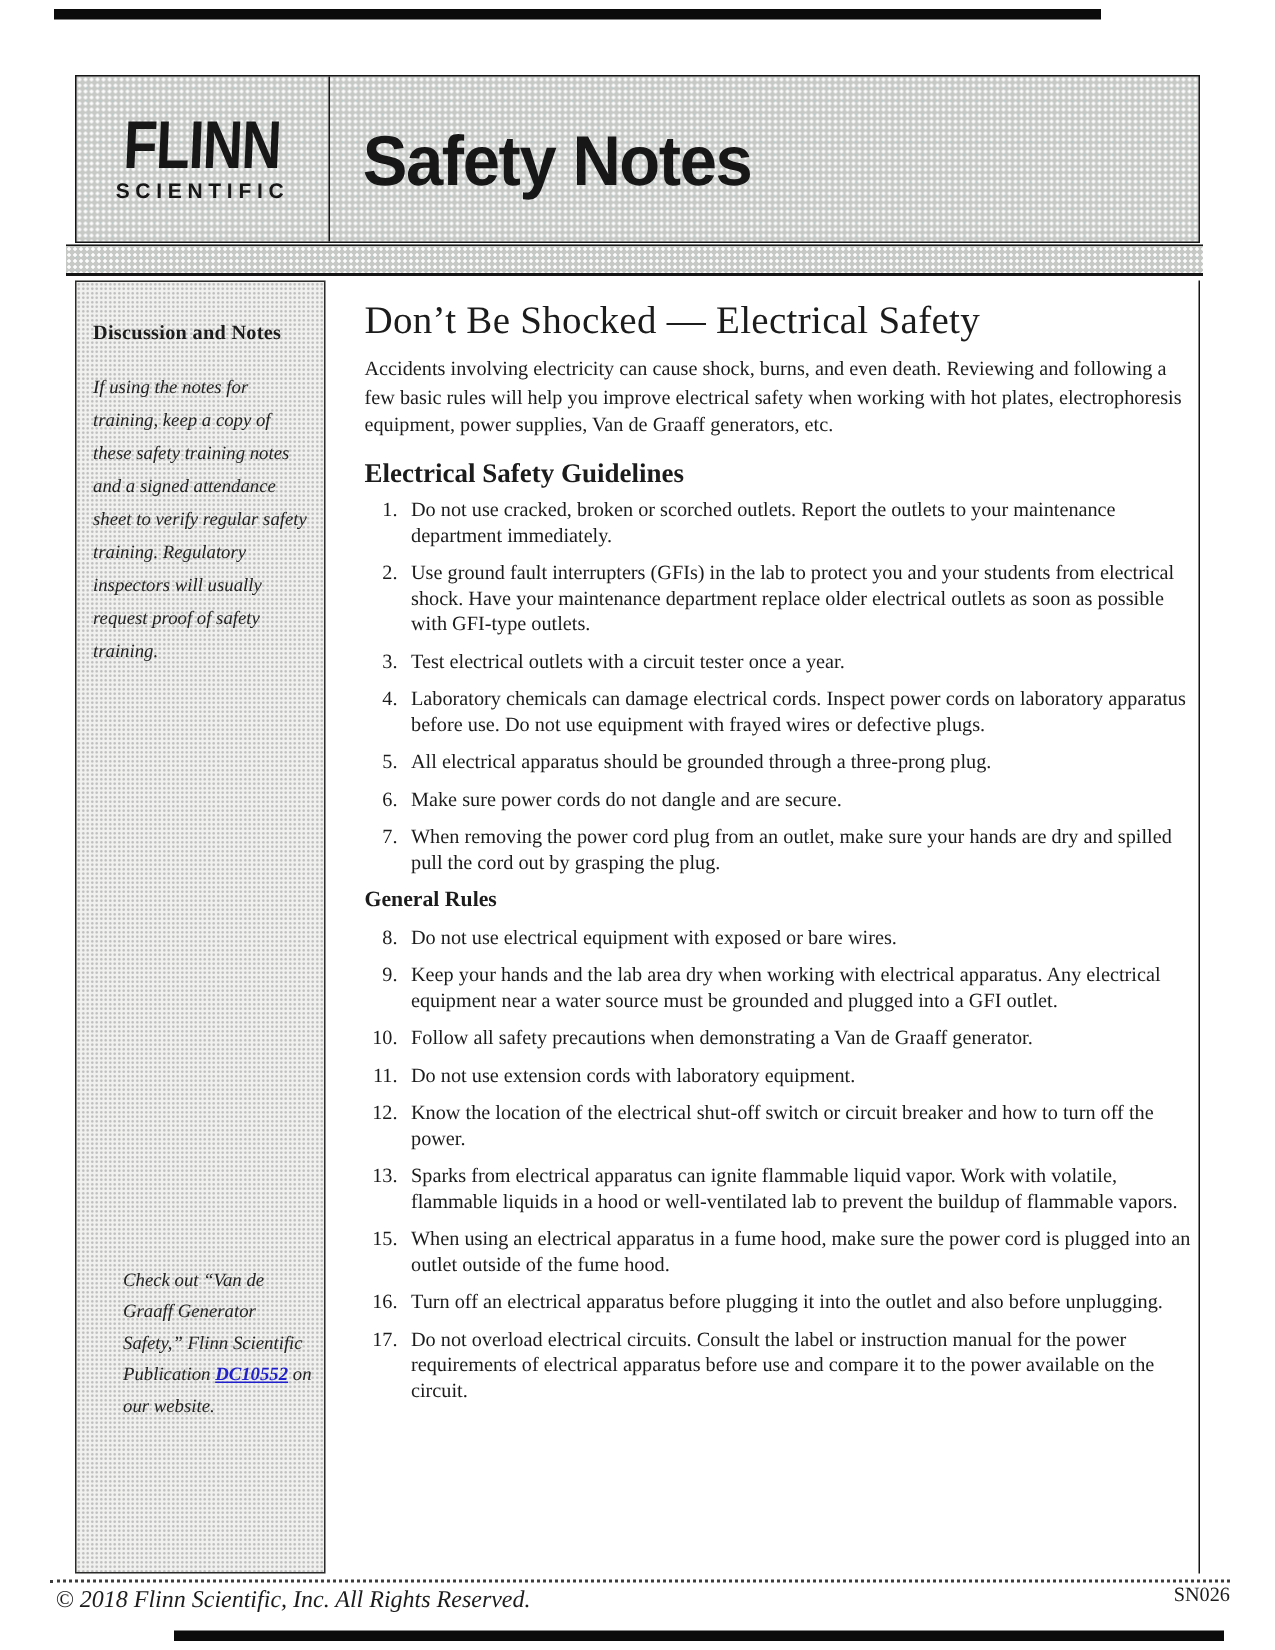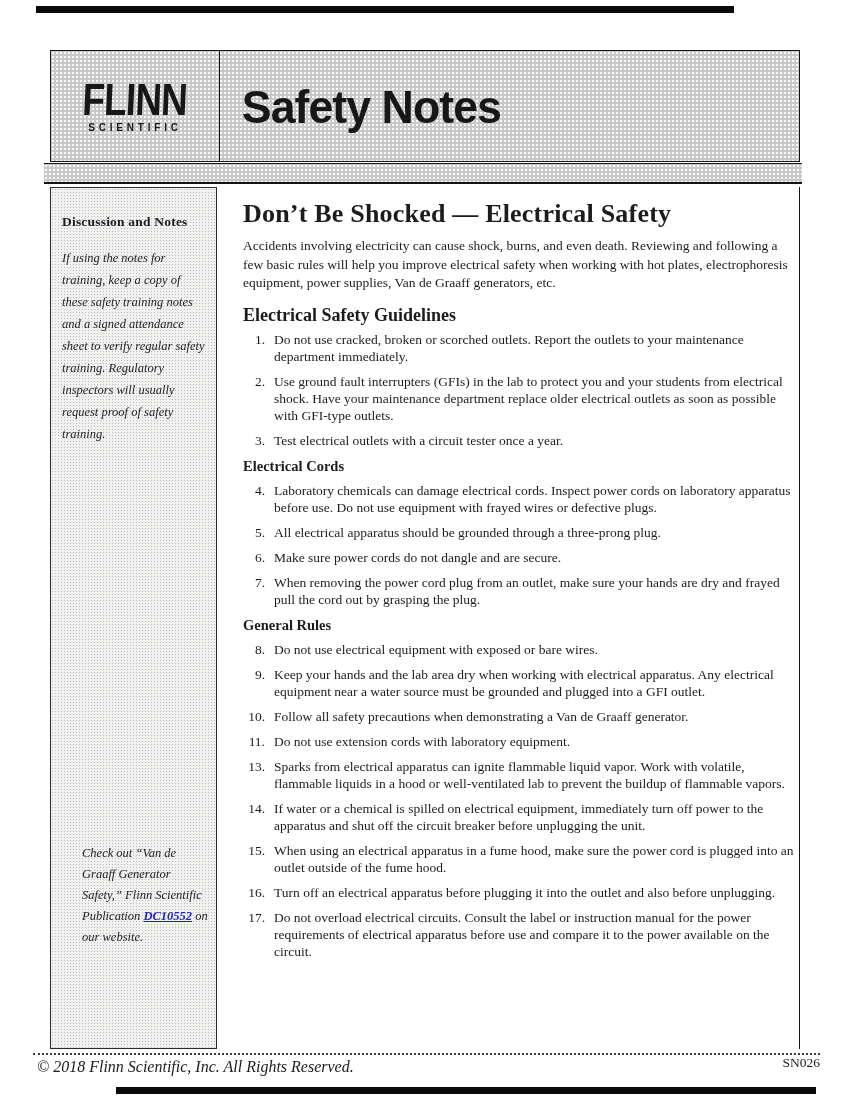--- a/index.html
+++ b/index.html
@@ -36,21 +36,21 @@
     width:169px;border-right:1.5px solid #151515;box-sizing:border-box;
     display:flex;flex-direction:column;align-items:center;justify-content:center;
   }
   .logo-line1{
     font-family:"Liberation Sans", sans-serif;font-weight:bold;
     font-size:45px;line-height:40px;letter-spacing:-1px;color:#171717;
     transform:scaleX(.82) skewX(-3deg);
   }
   .logo-line2{
     font-family:"Liberation Sans", sans-serif;font-weight:bold;
-    font-size:10px;letter-spacing:3.8px;color:#171717;margin-top:2px;
+    font-size:14px;letter-spacing:3.8px;color:#171717;margin-top:2px;
   }
   .banner-cell{flex:1;display:flex;align-items:center;}
   .banner-title{
     font-family:"Liberation Sans", sans-serif;font-weight:bold;
     font-size:47px;letter-spacing:-1px;color:#171717;padding-left:23px;
     transform:scaleX(.95);transform-origin:left center;
   }
   .strip{
     position:absolute;left:44px;top:163px;width:758px;height:21px;
     border-top:1px solid #151515;border-bottom:2.5px solid #151515;box-sizing:border-box;
@@ -74,21 +74,21 @@
 
   
   .main-right-border{
     position:absolute;left:799px;top:187px;height:862px;width:0;
     border-left:1.5px solid #151515;
   }
   .main{
     position:absolute;left:218px;top:187px;width:582px;box-sizing:border-box;
     padding:12px 6px 0 25px;
   }
-  .doc-title{font-size:26px;font-weight:bold;letter-spacing:.2px;margin:0 0 8px 0;}
+  .doc-title{font-size:26px;font-weight:normal;letter-spacing:.2px;margin:0 0 8px 0;}
   .intro{font-size:13.5px;line-height:18.5px;margin:0 0 12px 0;max-width:556px;}
   .guidelines-heading{font-size:18px;font-weight:bold;margin:0 0 5px 0;}
   .subheading{font-size:14.5px;font-weight:bold;margin:9px 0 7px 0;}
   .item{display:flex;margin:0 0 8px 0;font-size:13.5px;line-height:17px;max-width:556px;}
   .item .num{width:22px;min-width:22px;text-align:right;margin-right:9px;}
   .item .txt{flex:1;}
 
   
   .footer-rule{
     position:absolute;left:33px;top:1053px;width:787px;height:0;
@@ -135,62 +135,61 @@
   </div>
   <div class="item">
     <span class="num">2.</span>
     <span class="txt">Use ground fault interrupters (GFIs) in the lab to protect you and your students from electrical shock. Have your maintenance department replace older electrical outlets as soon as possible with GFI-type outlets.</span>
   </div>
   <div class="item">
     <span class="num">3.</span>
     <span class="txt">Test electrical outlets with a circuit tester once a year.</span>
   </div>
 
-  <div class="subheading">Electrical Cords</div>
   <div class="item">
     <span class="num">4.</span>
     <span class="txt">Laboratory chemicals can damage electrical cords. Inspect power cords on laboratory apparatus before use. Do not use equipment with frayed wires or defective plugs.</span>
   </div>
   <div class="item">
     <span class="num">5.</span>
     <span class="txt">All electrical apparatus should be grounded through a three-prong plug.</span>
   </div>
   <div class="item">
     <span class="num">6.</span>
     <span class="txt">Make sure power cords do not dangle and are secure.</span>
   </div>
   <div class="item">
     <span class="num">7.</span>
-    <span class="txt">When removing the power cord plug from an outlet, make sure your hands are dry and frayed pull the cord out by grasping the plug.</span>
+    <span class="txt">When removing the power cord plug from an outlet, make sure your hands are dry and spilled pull the cord out by grasping the plug.</span>
   </div>
 
   <div class="subheading">General Rules</div>
   <div class="item">
     <span class="num">8.</span>
     <span class="txt">Do not use electrical equipment with exposed or bare wires.</span>
   </div>
   <div class="item">
     <span class="num">9.</span>
     <span class="txt">Keep your hands and the lab area dry when working with electrical apparatus. Any electrical equipment near a water source must be grounded and plugged into a GFI outlet.</span>
   </div>
   <div class="item">
     <span class="num">10.</span>
     <span class="txt">Follow all safety precautions when demonstrating a Van de Graaff generator.</span>
   </div>
   <div class="item">
     <span class="num">11.</span>
     <span class="txt">Do not use extension cords with laboratory equipment.</span>
   </div>
   <div class="item">
+    <span class="num">12.</span>
+    <span class="txt">Know the location of the electrical shut-off switch or circuit breaker and how to turn off the power.</span>
+  </div>
+  <div class="item">
     <span class="num">13.</span>
     <span class="txt">Sparks from electrical apparatus can ignite flammable liquid vapor. Work with volatile, flammable liquids in a hood or well-ventilated lab to prevent the buildup of flammable vapors.</span>
-  </div>
-  <div class="item">
-    <span class="num">14.</span>
-    <span class="txt">If water or a chemical is spilled on electrical equipment, immediately turn off power to the apparatus and shut off the circuit breaker before unplugging the unit.</span>
   </div>
   <div class="item">
     <span class="num">15.</span>
     <span class="txt">When using an electrical apparatus in a fume hood, make sure the power cord is plugged into an outlet outside of the fume hood.</span>
   </div>
   <div class="item">
     <span class="num">16.</span>
     <span class="txt">Turn off an electrical apparatus before plugging it into the outlet and also before unplugging.</span>
   </div>
   <div class="item">

